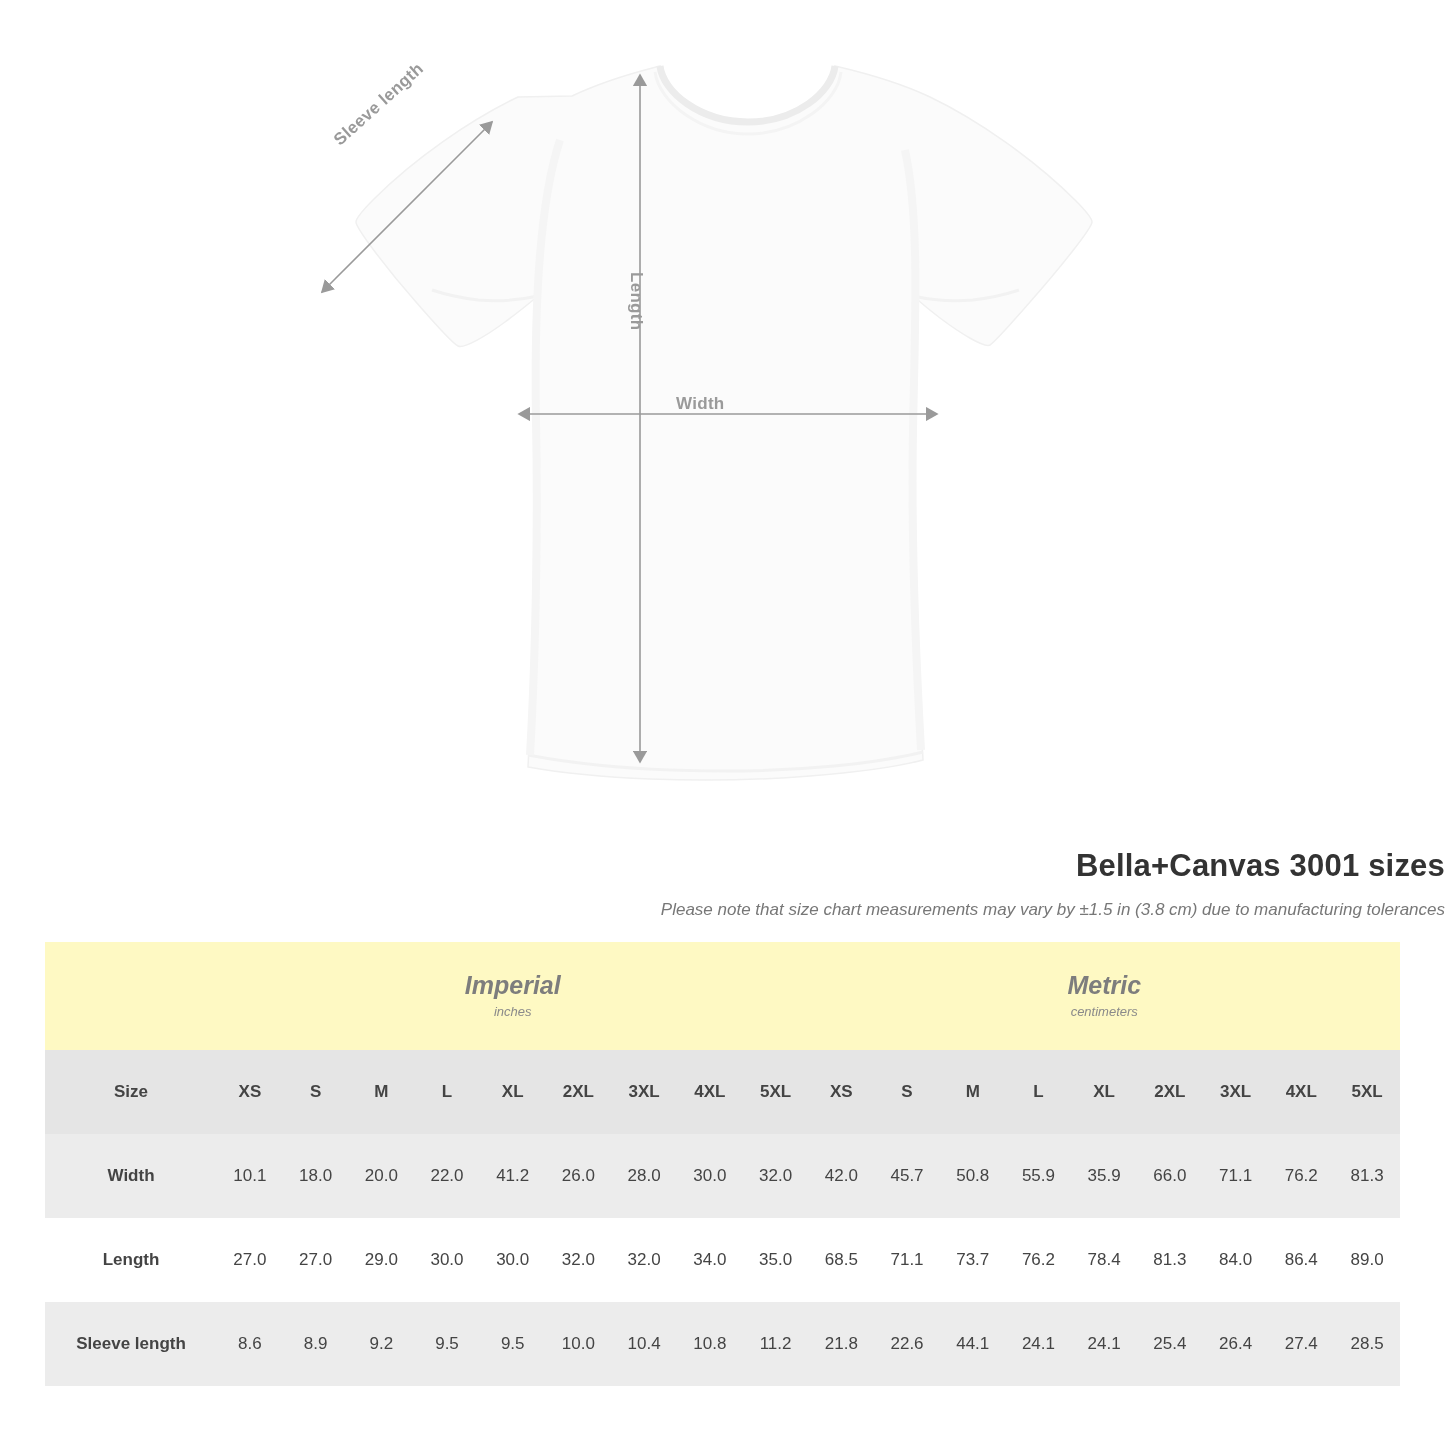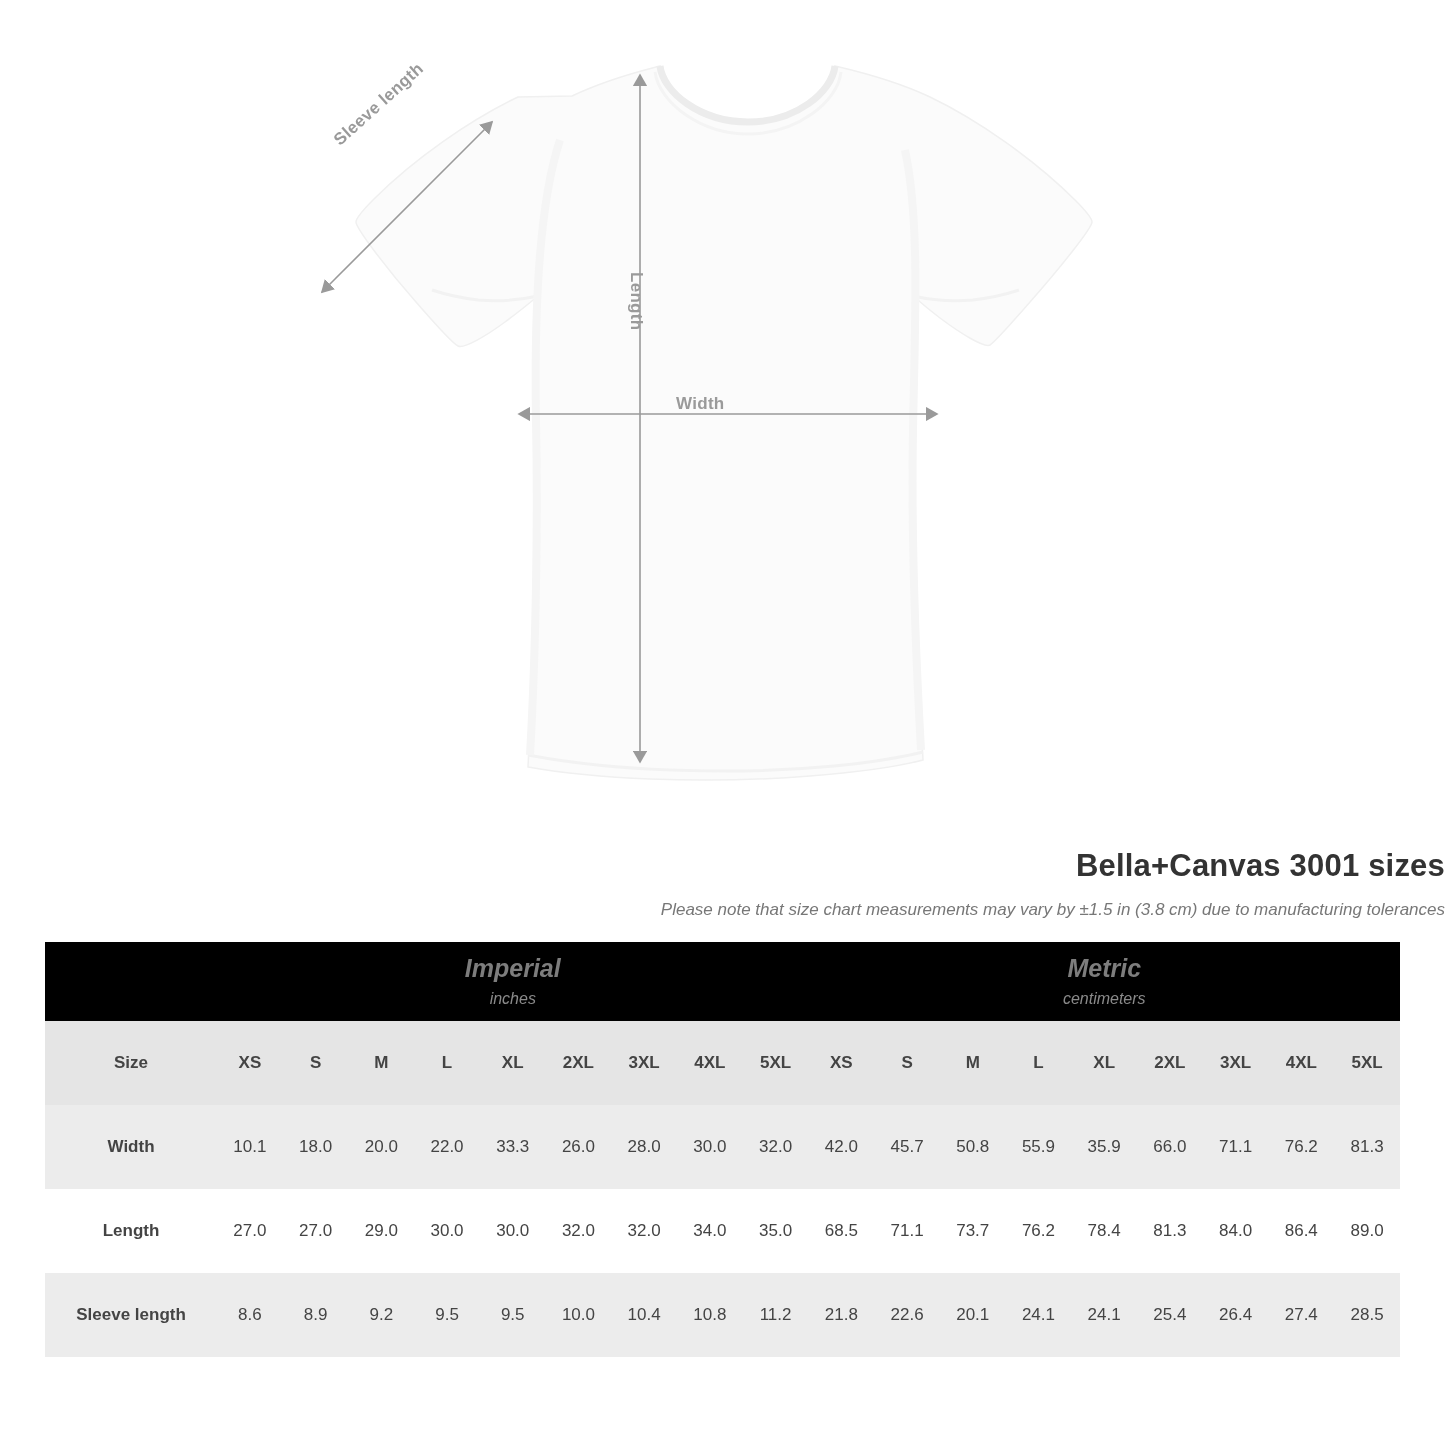--- a/index.html
+++ b/index.html
@@ -85,33 +85,33 @@
   }
   table.size-table td,
   table.size-table th {
     border: 0;
     text-align: center;
     font-size: 17px;
     color: #444444;
     padding: 0;
   }
   .unit-row td {
-    background: #000000;
-    height: 79px;
+    background: #fef9c3;
+    height: 108px;
     vertical-align: middle;
   }
   .unit-name {
     font-size: 25px;
     font-style: italic;
     font-weight: bold;
     color: #7d7d7d;
     line-height: 1.35;
   }
   .unit-sub {
-    font-size: 16px;
+    font-size: 13px;
     font-style: italic;
     color: #8a8a8a;
     line-height: 1.6;
   }
   .head-row td {
     height: 84px;
     background: #e5e5e5;
     font-weight: bold;
     font-size: 18px;
     color: #3a3a3a;
@@ -267,21 +267,21 @@
           <td>4XL</td>
           <td>5XL</td>
         </tr>
 
         <tr class="data-row alt">
           <td class="row-label">Width</td>
           <td>10.1</td>
           <td>18.0</td>
           <td>20.0</td>
           <td>22.0</td>
-          <td>33.3</td>
+          <td>41.2</td>
           <td>26.0</td>
           <td>28.0</td>
           <td>30.0</td>
           <td>32.0</td>
           <td>42.0</td>
           <td>45.7</td>
           <td>50.8</td>
           <td>55.9</td>
           <td>35.9</td>
           <td>66.0</td>
@@ -318,21 +318,21 @@
           <td>8.9</td>
           <td>9.2</td>
           <td>9.5</td>
           <td>9.5</td>
           <td>10.0</td>
           <td>10.4</td>
           <td>10.8</td>
           <td>11.2</td>
           <td>21.8</td>
           <td>22.6</td>
-          <td>20.1</td>
+          <td>44.1</td>
           <td>24.1</td>
           <td>24.1</td>
           <td>25.4</td>
           <td>26.4</td>
           <td>27.4</td>
           <td>28.5</td>
         </tr>
       </tbody>
     </table>
   </div>

